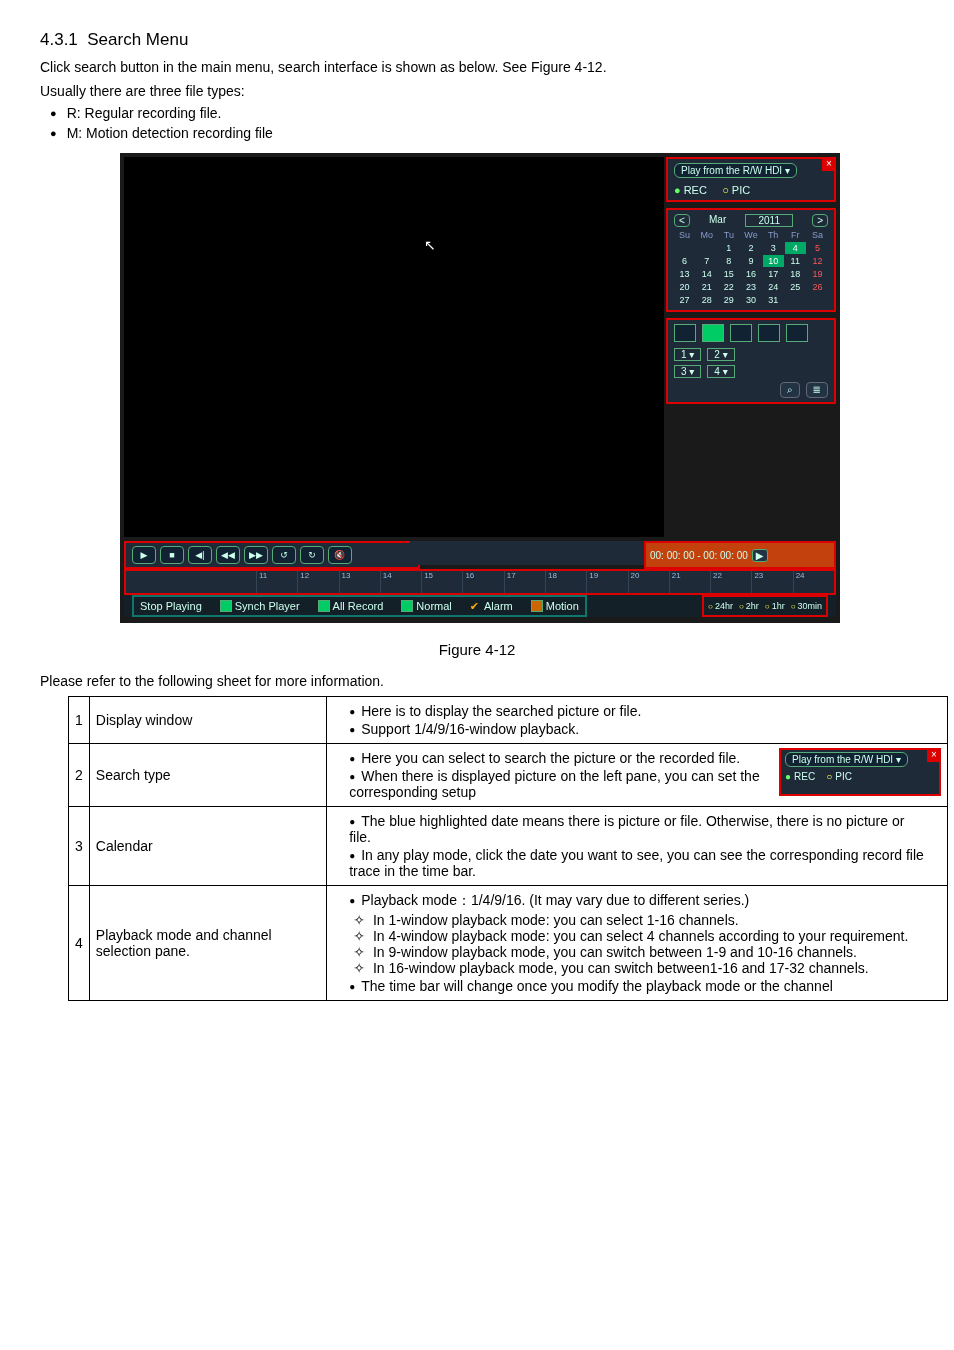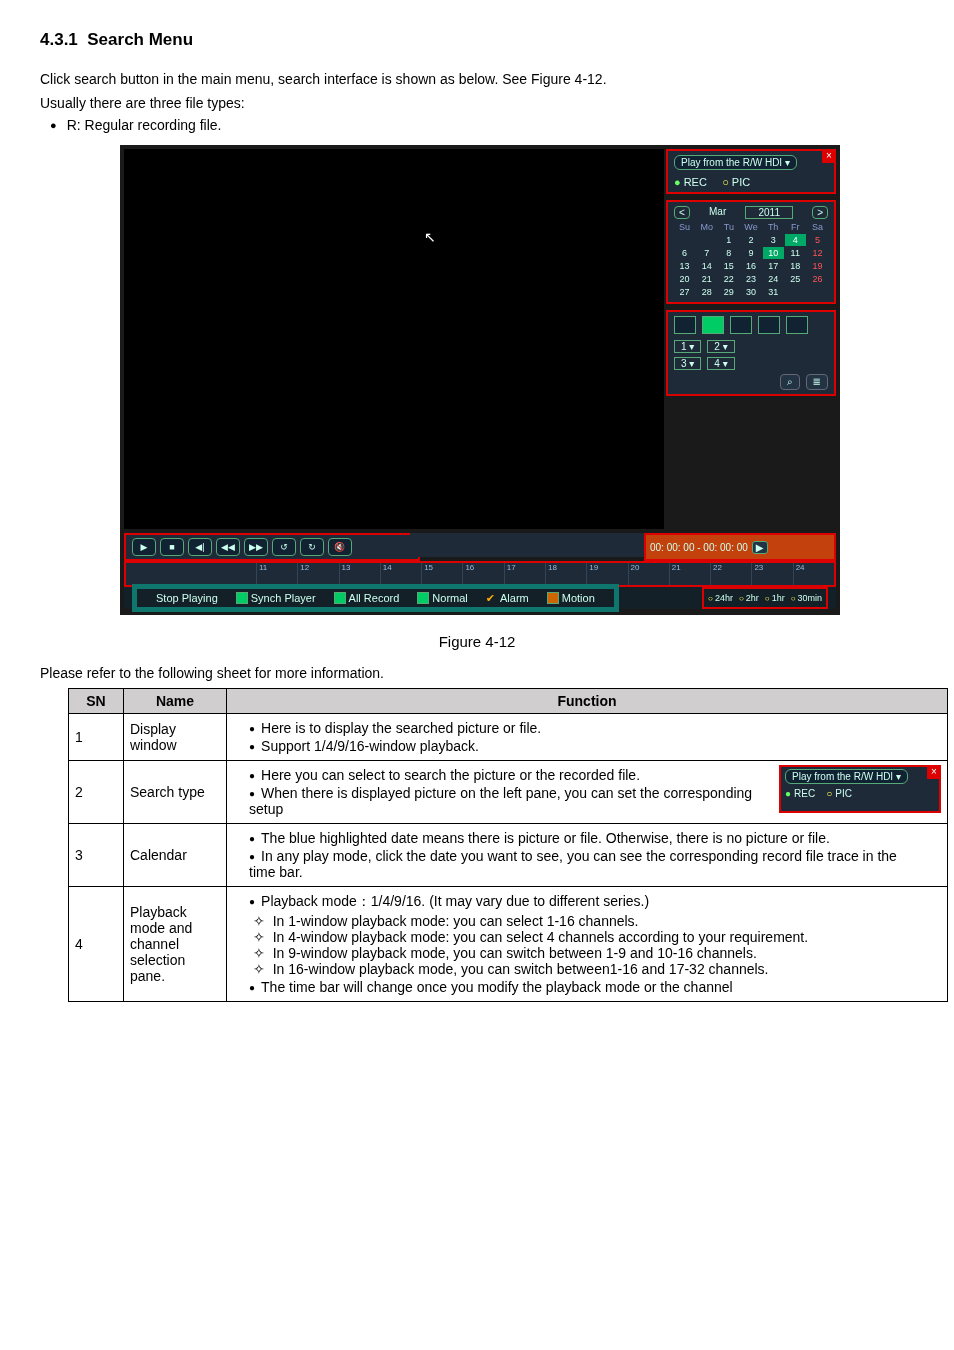--- a/index.html
+++ b/index.html
@@ -5,21 +5,21 @@
   body {
     font-family: Arial, sans-serif;
     font-size: 14px;
     color: #000;
     margin: 0;
     padding: 30px 40px;
     width: 954px;
     box-sizing: border-box;
     background: #fff;
   }
-  h2 { font-size: 17px; margin: 0 0 20px 0; font-weight: bold; }
+  h2 { font-size: 17px; margin: 0 0 8px 0; font-weight: normal; }
   p  { margin: 4px 0; line-height: 1.4; }
   ul.bullets { list-style: none; padding-left: 10px; margin: 4px 0 12px 0; }
   ul.bullets li::before { content: "●"; margin-right: 10px; font-size: 11px; position: relative; top:-1px; }
   ul.bullets li { margin: 4px 0; }
 
   
   .shot {
     width: 720px; height: 470px;
     background: #1a1a1a;
     margin: 6px 0 6px 80px;
@@ -113,21 +113,21 @@
   .timeline .ticks { flex:1; display:flex; }
   .timeline .ticks span { flex:1; border-left:1px solid #345; padding-left:2px; }
 
   .status-row {
     position:absolute; left:4px; right:4px; top:442px; height:22px;
     display:flex; align-items:center; gap:18px;
     background:#142028; color:#cfe; font-size:11px; padding:0 8px;
   }
   .status-left {
     display:flex; align-items:center; gap:18px;
-    border:5px solid #0f766e; height:18px; padding:0 19px;
+    border:2px solid #0f766e; height:18px; padding:0 6px;
   }
   .chk { display:inline-flex; align-items:center; gap:3px; }
   .chk .box { width:10px; height:10px; border:1px solid #5a7; background:#234; display:inline-block; }
   .chk .box.on { background:#0c6; }
   .chk .tick { color:#fa0; margin-right:2px; }
   .status-right {
     margin-left:auto;
     border:2px solid #d00; height:18px; padding:0 4px;
     display:flex; align-items:center; gap:6px; font-size:9px;
   }
@@ -167,20 +167,21 @@
 <body>
 
 <h2>
   <span>4.3.1</span>&nbsp;
   <span>Search Menu</span>
 </h2>
 <p>Click search button in the main menu, search interface is shown as below. See Figure 4-12.</p>
 <p>Usually there are three file types:</p>
 <ul class="bullets">
   <li>R: Regular recording file.</li>
+  <li>M: Motion detection recording file</li>
 </ul>
 
 <div class="shot">
   <div class="canvas-area">
     <span class="cursor">↖</span>
   </div>
 
   <div class="right-col">
     <div class="panel">
       <span class="closebox">×</span>
@@ -336,25 +337,20 @@
     </div>
   </div>
 </div>
 
 <p class="fig-cap">Figure 4-12</p>
 
 <p>Please refer to the following sheet for more information.</p>
 
 <table>
   <tbody>
-      <tr>
-    <th style="width:42px;">SN</th>
-    <th style="width:90px;">Name</th>
-    <th>Function</th>
-  </tr>
 
   <tr>
     <td class="sn">1</td>
     <td class="name">Display window</td>
     <td>
       <div class="infn">Here is to display the searched picture or file.</div>
       <div class="infn">Support 1/4/9/16-window playback.</div>
     </td>
   </tr>
 

